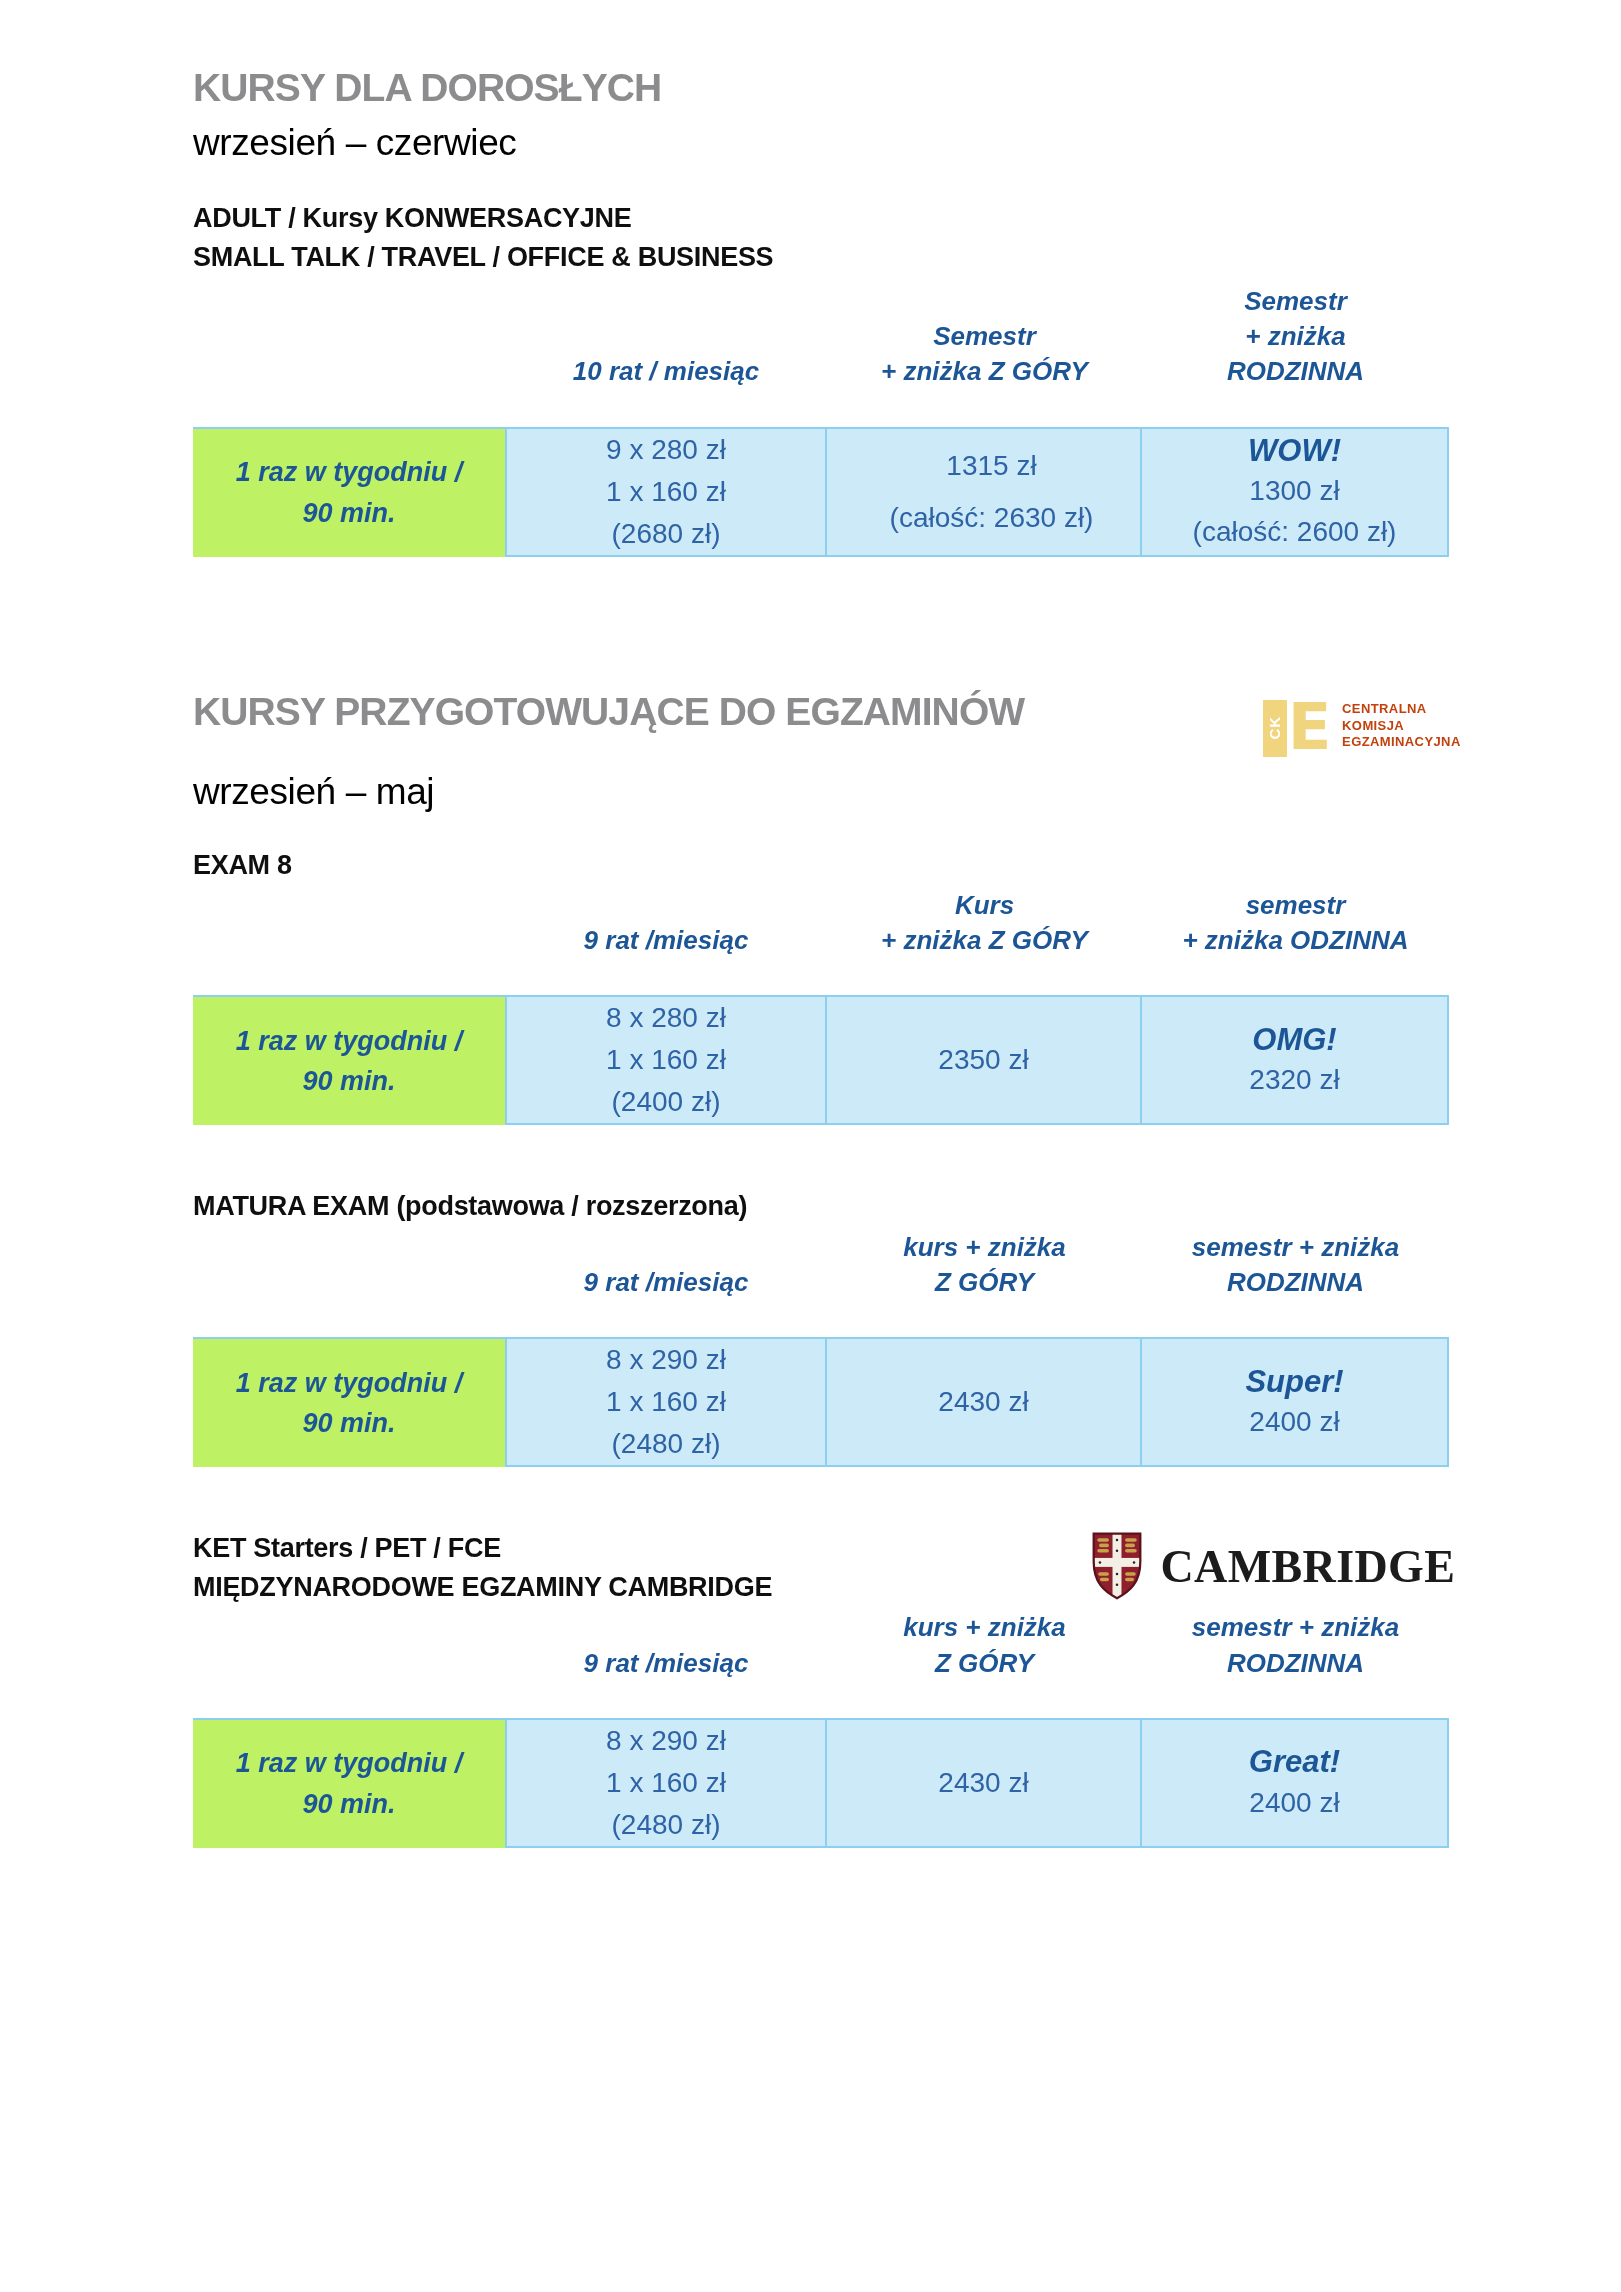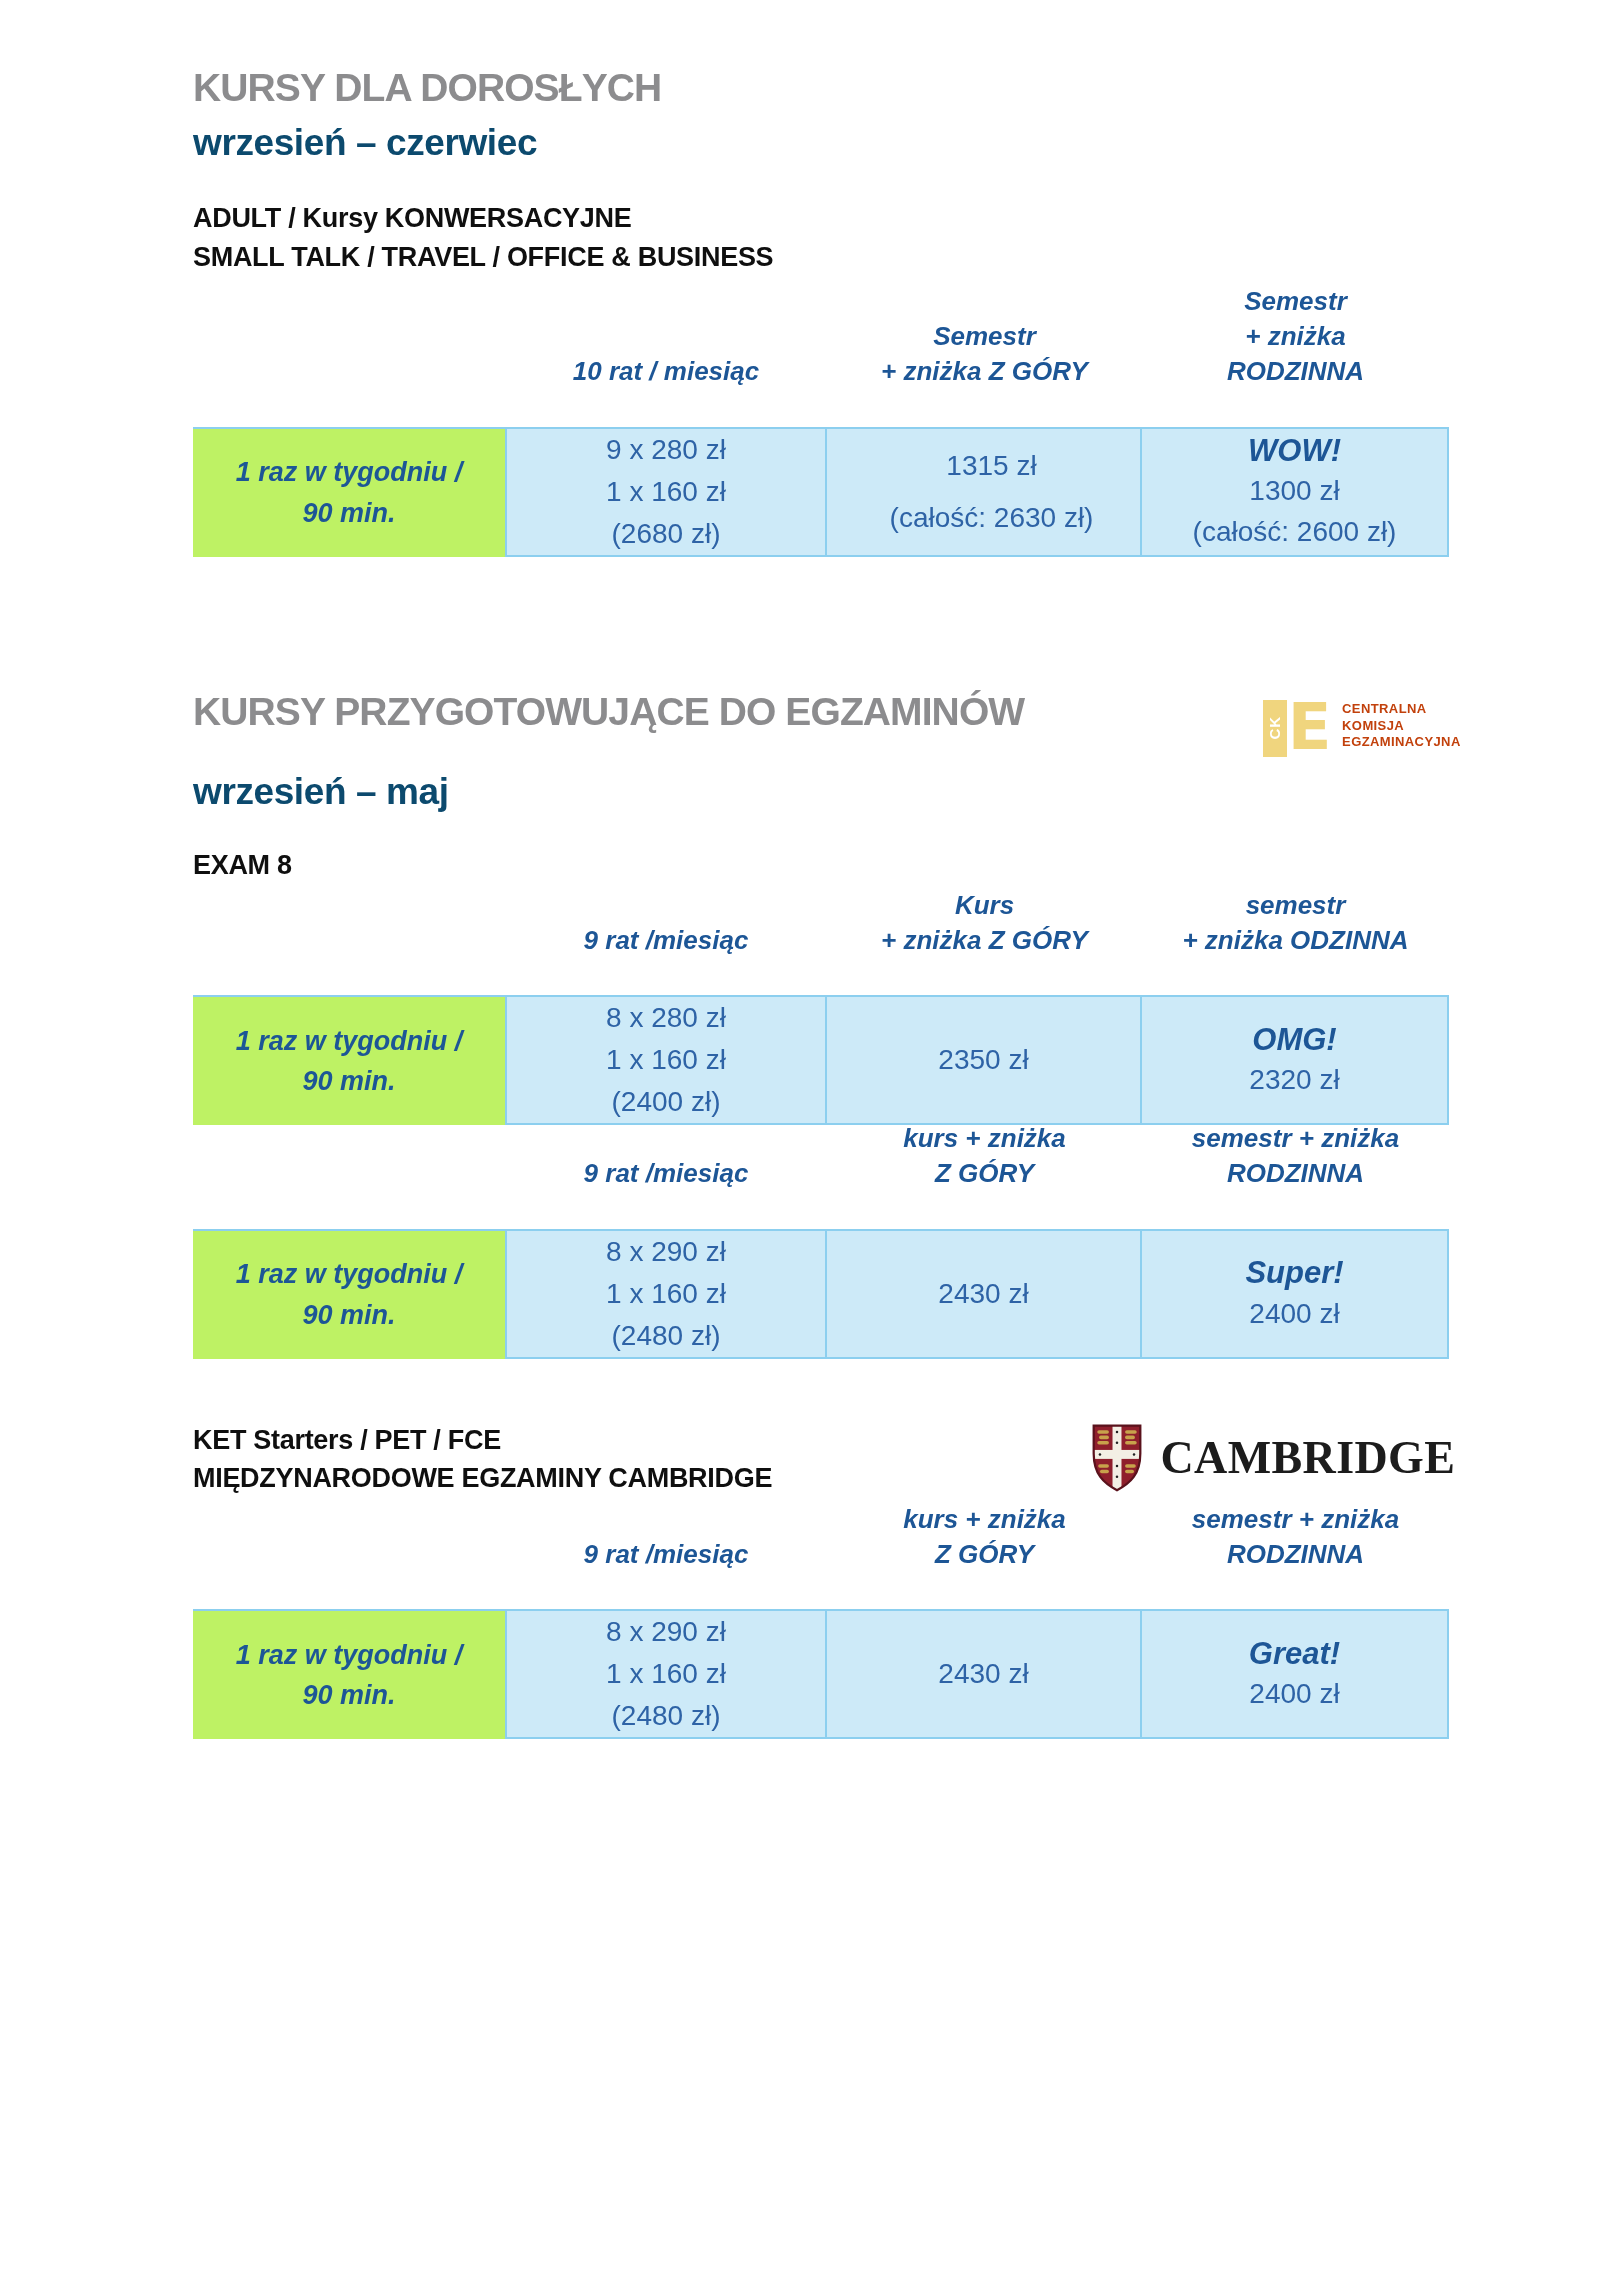--- a/index.html
+++ b/index.html
@@ -17,22 +17,22 @@
   }
 
   
   .page-title {
     margin-top:59px;
     font-size:39px; font-weight:700; letter-spacing:-0.9px;
     color:#8c8c8e; line-height:1.06;
   }
   .page-sub {
     margin-top:16px;
-    font-size:37px; font-weight:700; letter-spacing:-0.4px;
-    color:#0c4a6e; line-height:1.05;
+    font-size:37px; font-weight:400; letter-spacing:-0.4px;
+    color:#000000; line-height:1.05;
   }
   .course-heading {
     margin-top:36px;
     font-size:27px; font-weight:700; color:#0f0f0f;
     line-height:1.43; letter-spacing:-0.3px;
   }
   .mini-heading {
     font-size:27px; font-weight:700; color:#0f0f0f;
     line-height:1.43; letter-spacing:-0.3px;
   }
@@ -212,20 +212,21 @@
           <div class="cell">
             <div>2350 zł</div>
           </div>
           <div class="cell tight">
             <div class="hl">OMG!</div>
             <div>2320 zł</div>
           </div>
         </div>
       </div>
 
+      <div class="mini-heading matura-heading">MATURA EXAM (podstawowa / rozszerzona)</div>
 
       <div class="ptable" style="--rh:124px; margin-top:3.6px">
         <div class="hrow">
           <div class="hcell"></div>
           <div class="hcell">
             <div>9 rat /miesiąc</div>
           </div>
           <div class="hcell">
             <div>kurs + zniżka</div>
             <div>Z GÓRY</div>

